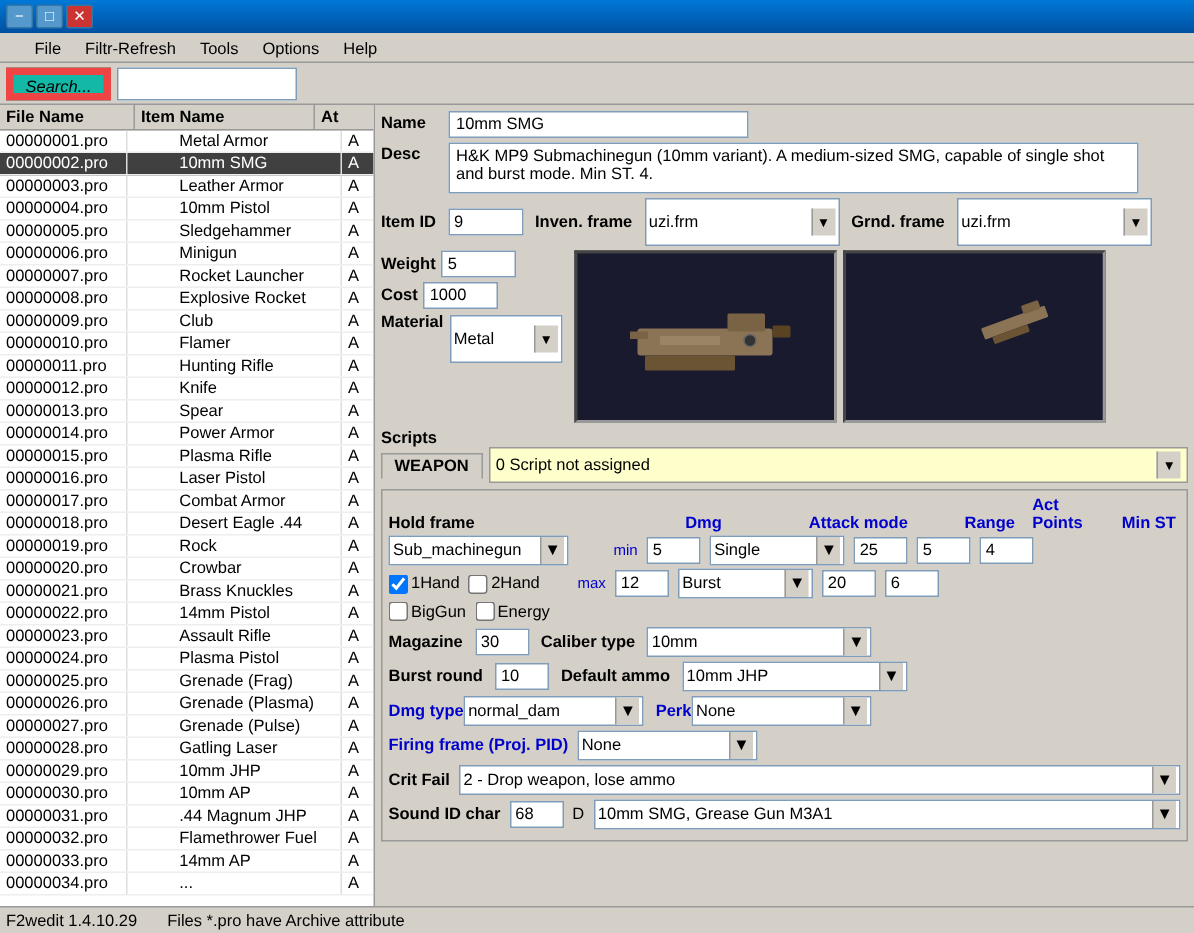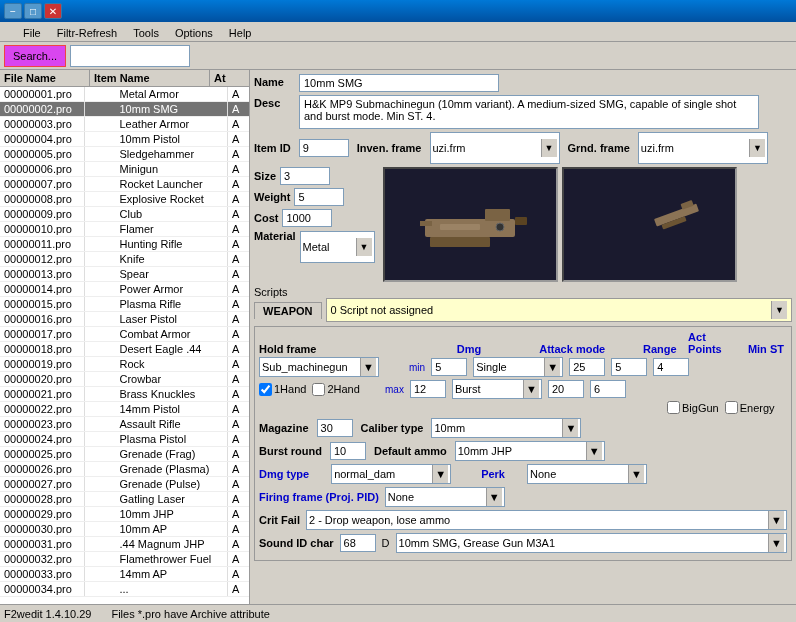--- a/index.html
+++ b/index.html
@@ -14,34 +14,34 @@
     .title-btn { width: 18px; height: 16px; background: #5599cc; border: 1px solid #3377aa; color: white; font-size: 10px; display: flex; align-items: center; justify-content: center; cursor: pointer; border-radius: 2px; }
     .title-btn.close { background: #cc3333; }
     .title-btn.maximize { background: #5599cc; }
 
     
     .menu-bar { background: #d4d0c8; border-bottom: 1px solid #999; height: 20px; display: flex; align-items: flex-end; padding: 0 15px; }
     .menu-item { padding: 2px 8px; cursor: pointer; color: #000; }
 
     
     .toolbar { background: #d4d0c8; height: 28px; display: flex; align-items: center; padding: 2px 4px; gap: 4px; border-bottom: 1px solid #999; }
-    .search-btn { background: #d946ef; border: 1px solid #ef4444; padding: 2px 8px; cursor: pointer; height: 22px; }
+    .search-btn { background: #14b8a6; border: 5px solid #ef4444; padding: 2px 8px; cursor: pointer; height: 22px; font-style: italic; }
     .search-input { border: 1px solid #7f9db9; background: white; height: 22px; width: 120px; padding: 0 4px; }
 
     
     .main-container { display: flex; height: 565px; }
 
     
     .left-panel { width: 250px; border-right: 1px solid #999; background: white; display: flex; flex-direction: column; }
     .list-header { display: flex; background: #d4d0c8; border-bottom: 1px solid #999; }
     .list-col-header { border-right: 1px solid #999; padding: 2px 4px; font-weight: bold; background: #d4d0c8; cursor: pointer; }
     .list-col-header:last-child { border-right: none; }
     .file-list { flex: 1; overflow-y: auto; }
     .list-row { display: flex; border-bottom: 1px solid #eee; cursor: pointer; }
-    .list-row.selected { background: #737373; color: white; }
+    .list-row.selected { background: #404040; color: white; }
     .list-cell { padding: 1px 4px; overflow: hidden; white-space: nowrap; }
     .col-filename { width: 90px; border-right: 1px solid #ddd; }
     .col-itemname { width: 120px; border-right: 1px solid #ddd; margin-left: 31px; }
     .col-attr { width: 22px; }
     .list-bottom { height: 20px; border-top: 1px solid #999; background: #d4d0c8; display: flex; align-items: center; padding: 0 4px; }
 
     
     .right-panel { flex: 1; background: #d4d0c8; padding: 4px; overflow-y: auto; }
 
     
@@ -55,21 +55,21 @@
     
     .dropdown { border: 1px solid #7f9db9; background: white; padding: 1px 2px; height: 32px; display: flex; align-items: center; justify-content: space-between; cursor: pointer; }
     .dropdown-arrow { width: 16px; height: 18px; background: #d4d0c8; border-left: 1px solid #999; display: flex; align-items: center; justify-content: center; font-size: 9px; margin-left: 2px; }
 
     
     .image-panels { display: flex; gap: 4px; }
     .image-panel { width: 175px; height: 115px; border: 2px inset #999; background: #1a1a2e; position: relative; overflow: hidden; }
 
     
     .scripts-section { margin: 4px 0; }
-    .scripts-label { font-weight: normal; margin-bottom: 2px; }
+    .scripts-label { font-weight: bold; margin-bottom: 2px; }
     .scripts-row { display: flex; align-items: center; gap: 4px; }
     .scripts-tab { background: #d4d0c8; border: 1px solid #999; border-bottom: none; padding: 2px 8px; font-weight: bold; }
 
     
     .weapon-section { border: 1px solid #999; background: #d4d0c8; padding: 4px; }
     .small-input { border: 1px solid #7f9db9; background: white; padding: 1px 3px; width: 36px; height: 18px; }
     .checkbox-label { display: flex; align-items: center; gap: 2px; }
     input[type=checkbox] { margin: 0; }
 
     .dropdown-full { border: 1px solid #7f9db9; background: white; height: 20px; display: flex; align-items: center; justify-content: space-between; cursor: pointer; padding: 0 2px; }
@@ -320,24 +320,20 @@
       </div>
       <span class="detail-label">Grnd. frame</span>
       <div class="dropdown" style="width:130px">
         <span>uzi.frm</span>
         <div class="dropdown-arrow">▼</div>
       </div>
     </div>
 
     <div style="display:flex; gap:8px; margin-bottom:3px;">
       <div>
-        <div style="display:flex; align-items:center; gap:4px; margin-bottom:3px;">
-          <span class="detail-label">Size</span>
-          <input class="detail-input" type="text" value="3" style="">
-        </div>
         <div style="display:flex; align-items:center; gap:4px; margin-bottom:3px;">
           <span class="detail-label">Weight</span>
           <input class="detail-input" type="text" value="5" style="">
         </div>
         <div style="display:flex; align-items:center; gap:4px; margin-bottom:3px;">
           <span class="detail-label">Cost</span>
           <input class="detail-input" type="text" value="1000" style="">
         </div>
         <div style="display:flex; align-items:flex-start; gap:4px; margin-bottom:3px;">
           <span class="detail-label">Material</span>
@@ -431,21 +427,21 @@
         <span style="font-size:10px; color:#0000cc;">max</span>
         <input class="small-input" type="text" value="12" style="">
         <div class="dropdown-full" style="width:90px;">
           <span>Burst</span>
           <div class="arrow">▼</div>
         </div>
         <input class="small-input" type="text" value="20" style="">
         <input class="small-input" type="text" value="6" style="">
       </div>
 
-      <div style="display:flex; align-items:center; gap:6px; margin-bottom:4px;justify-content:flex-end;">
+      <div style="display:flex; align-items:center; gap:6px; margin-bottom:4px;">
         <div style="width:120px; display:flex; gap:6px;">
           <label class="checkbox-label">
               <input type="checkbox" style=""> 
               <span>BigGun</span>
             </label>
           <label class="checkbox-label">
               <input type="checkbox" style=""> 
               <span>Energy</span>
             </label>
         </div>
@@ -464,21 +460,21 @@
       <div style="display:flex; align-items:center; gap:8px; margin-bottom:3px;">
         <span style="font-weight:bold;">Burst round</span>
         <input class="small-input" type="text" value="10" style="">
         <span style="font-weight:bold;">Default ammo</span>
         <div class="dropdown-full" style="width:150px;">
           <span>10mm JHP</span>
           <div class="arrow">▼</div>
         </div>
       </div>
 
-      <div style="display:flex; align-items:center; gap:22px; margin-bottom:3px;">
+      <div style="display:flex; align-items:center; gap:0; margin-bottom:3px;">
         <span style="font-weight:bold; color:#0000cc;">Dmg type</span>
         <div class="dropdown-full" style="width:120px; margin-left:0;">
           <span>normal_dam</span>
           <div class="arrow">▼</div>
         </div>
         <span style="font-weight:bold; color:#0000cc; margin-left:8px;">Perk</span>
         <div class="dropdown-full" style="width:120px;">
           <span>None</span>
           <div class="arrow">▼</div>
         </div>

